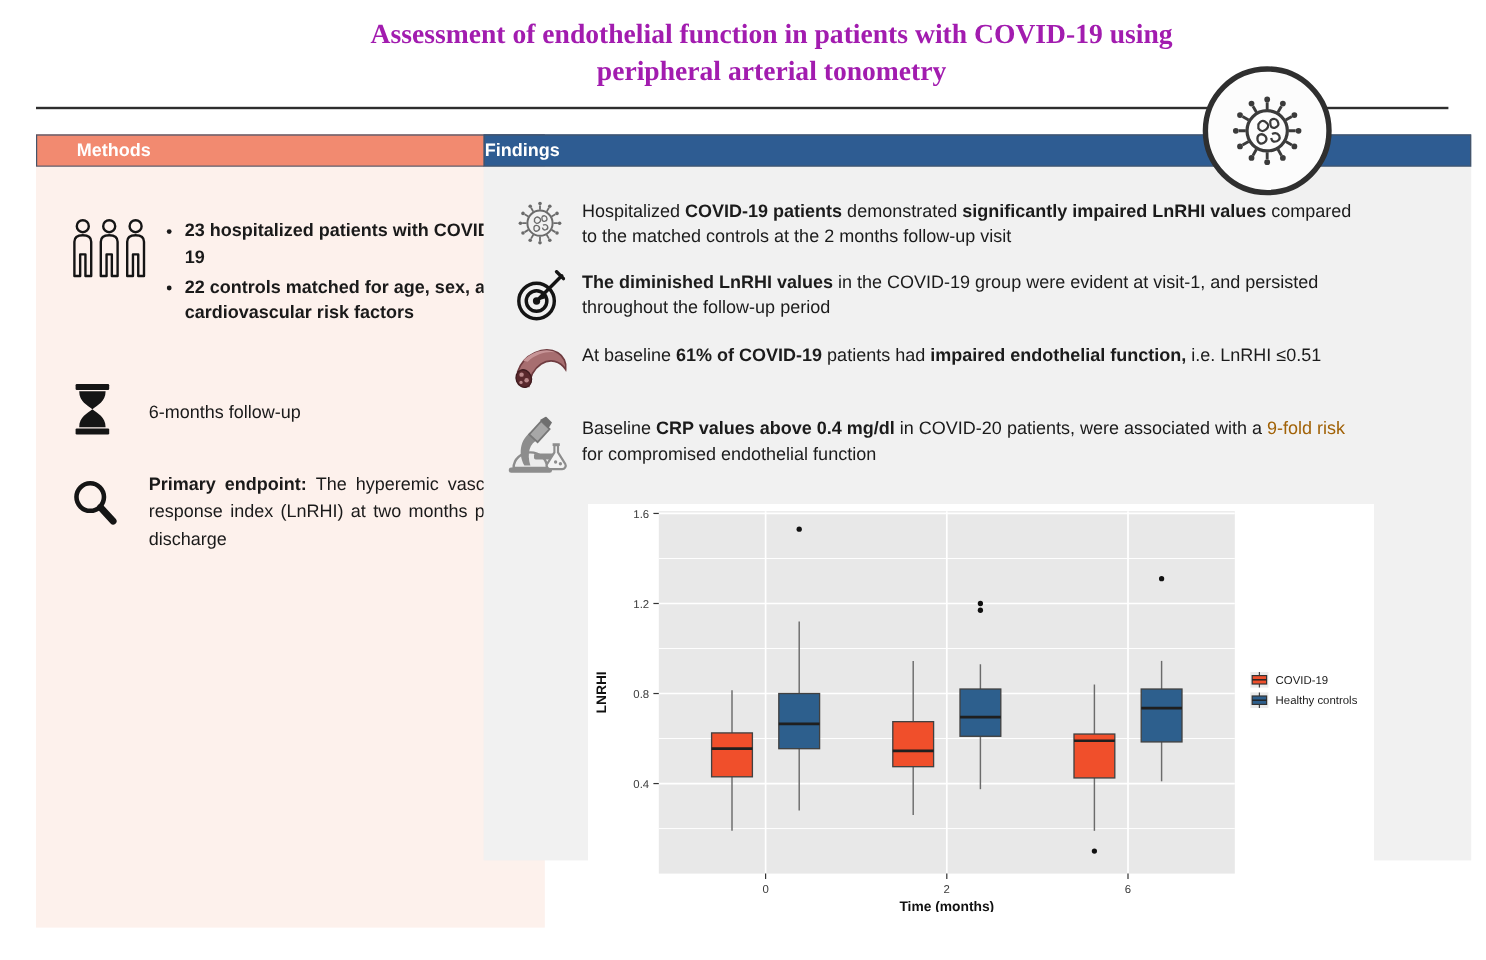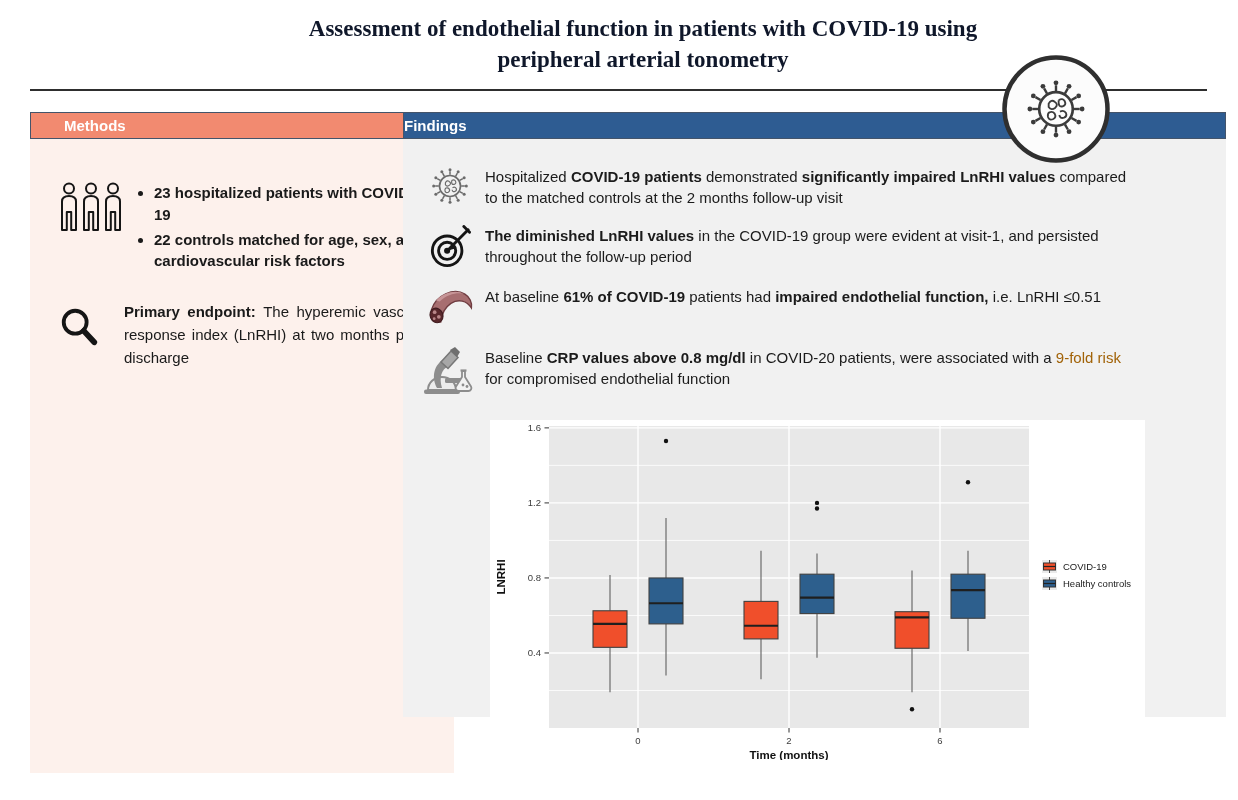--- a/index.html
+++ b/index.html
@@ -2,21 +2,21 @@
 <html style="--methods-header-bg: #f28a70; --methods-body-bg: #fdf1ec; --findings-header-bg: #2e5c92; --findings-body-bg: #f1f1f1; --header-border: #44546a; --accent-red: #e8502e; --covid-box: #f04f2b; --control-box: #2d5f8d; --chart-panel-bg: #e8e8e8;"><head>
 <meta charset="utf-8">
 <style>
   html,body{margin:0;padding:0}
   body{
     width:1238px;height:800px;background:#ffffff;position:relative;overflow:hidden;
     font-family:"Liberation Sans",sans-serif;color:#1a1a1a;
   }
   .title-block{
     position:absolute;top:13px;left:123px;width:1040px;text-align:center;
-    font-family:"Liberation Serif",serif;font-weight:700;font-size:23px;line-height:31px;color:#0f172a;
+    font-family:"Liberation Serif",serif;font-weight:700;font-size:23px;line-height:31px;color:#a21caf;
   }
   .rule{position:absolute;top:89px;left:30px;width:1177px;height:2px;background:#2e2e2e}
   .virus-badge{position:absolute;left:1000px;top:53px;width:112px;height:112px;z-index:5}
 
   .panel{position:absolute;top:112px}
   .methods{left:30px;width:424px}
   .findings{left:403px;width:823px}
   .panel-header{
     height:27px;box-sizing:border-box;border:1px solid var(--header-border,#44546a);
     display:flex;align-items:center;font-weight:700;color:#ffffff;font-size:15px;
@@ -115,20 +115,29 @@
                 <path d="M48,48 V19.5 Q48,14 55,14 Q62,14 62,19.5 V48 H57.2 V30 H52.8 V48 Z"></path>
       </g>
             </svg></span>
         <ul class="bullets">
           <li>23 hospitalized patients with COVID-19</li>
           <li>22 controls matched for age, sex, and cardiovascular risk factors</li>
         </ul>
       </div>
 
 
+      <div class="m-row followup-row">
+        <span class="m-icon"><svg width="34" height="44" viewBox="0 0 34 44">
+      <rect x="3" y="1" width="28" height="5" rx="1" fill="#151515"></rect>
+      <rect x="3" y="38" width="28" height="5" rx="1" fill="#151515"></rect>
+      <path d="M6,7 C6,16 13,18.5 17,22 C21,18.5 28,16 28,7 Z" fill="#151515"></path>
+      <path d="M6,37 C6,28 13,25.5 17,22 C21,25.5 28,28 28,37 Z" fill="#151515"></path>
+            </svg></span>
+        <span>6-months follow-up</span>
+      </div>
 
       <div class="m-row endpoint-row">
         <span class="m-icon"><svg width="42" height="44" viewBox="0 0 44 44">
       <circle cx="18" cy="17" r="12" fill="none" stroke="#151515" stroke-width="4"></circle>
       <line x1="27" y1="26" x2="38" y2="38" stroke="#151515" stroke-width="6" stroke-linecap="round"></line>
             </svg></span>
         <p class="endpoint-text"><span style="font-weight: 700;">Primary endpoint: </span><span>The hyperemic vascular response index (LnRHI) at two months post-discharge</span></p>
       </div>
     </div>
   </section>
@@ -213,21 +222,21 @@
       <path d="M17,41 C11,30 14,17 25,11.5 L29,19 C21,22 19,31 22,41 Z" fill="#8d8d8d"></path>
       <path d="M21,15 L31,4 L38,10.5 L28,21.5 Z" fill="#a7a7a7" stroke="#777777" stroke-width="1.5"></path>
       <path d="M30,3 l5,-3 5,5 -3,5 z" fill="#6f6f6f"></path>
       <rect x="25" y="31" width="20" height="5" rx="1.5" fill="#8d8d8d"></rect>
       <path d="M45,24 v6 l6,9.5 a3,3 0 0 1 -2.6,4.5 h-9.8 a3,3 0 0 1 -2.6,-4.5 L42,30 v-6 z" fill="#f3f3f3" stroke="#8d8d8d" stroke-width="1.8"></path>
       <line x1="40.5" y1="23.5" x2="46.5" y2="23.5" stroke="#8d8d8d" stroke-width="2.2"></line>
       <circle cx="43" cy="38" r="1.4" fill="#8d8d8d"></circle>
                 <circle cx="47" cy="39.5" r="1.4" fill="#8d8d8d"></circle>
               </svg>
             </span>
-            <div class="f-text"><span>Baseline </span><span style="font-weight: 700;">CRP values above 0.8 mg/dl</span><span> in COVID-20 patients, were associated with a </span><span style="color: #a16207;">9-fold risk</span><span> for compromised endothelial function</span></div>
+            <div class="f-text"><span>Baseline </span><span style="font-weight: 700;">CRP values above 0.4 mg/dl</span><span> in COVID-20 patients, were associated with a </span><span style="color: #a16207;">9-fold risk</span><span> for compromised endothelial function</span></div>
           </div>
         </div>
       <div class="chart-card">
         <div id="chart">
             <svg width="655" height="340" viewBox="0 0 655 340" font-family="Liberation Sans, sans-serif">
               <rect x="59" y="6" width="480" height="302" fill="#e8e8e8"></rect>
               <line x1="59" y1="270.48447204968943" x2="539" y2="270.48447204968943" stroke="#ffffff" stroke-width="0.8"></line>
               <line x1="59" y1="195.45341614906835" x2="539" y2="195.45341614906835" stroke="#ffffff" stroke-width="0.8"></line>
               <line x1="59" y1="120.42236024844723" x2="539" y2="120.42236024844723" stroke="#ffffff" stroke-width="0.8"></line>
               <line x1="59" y1="45.39130434782612" x2="539" y2="45.39130434782612" stroke="#ffffff" stroke-width="0.8"></line>

